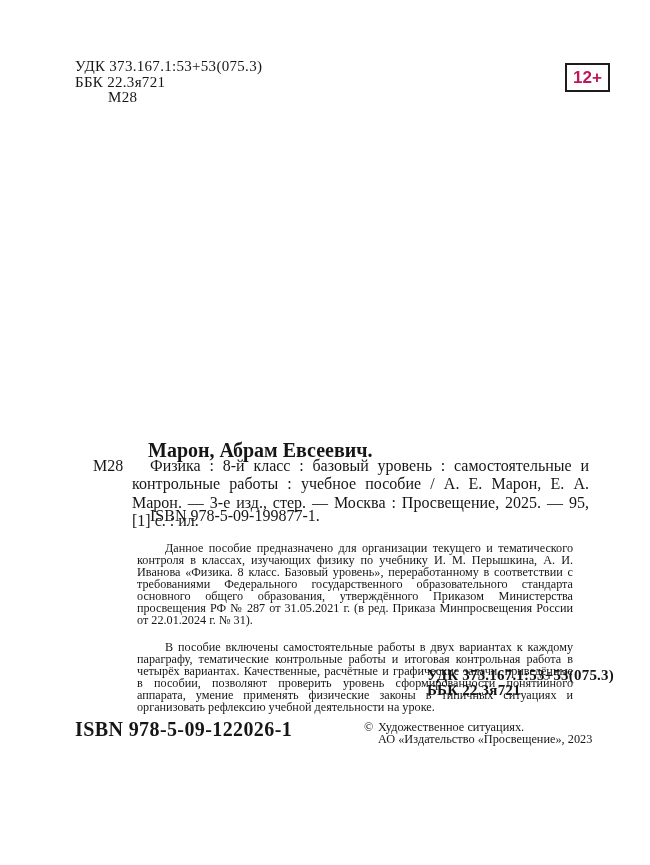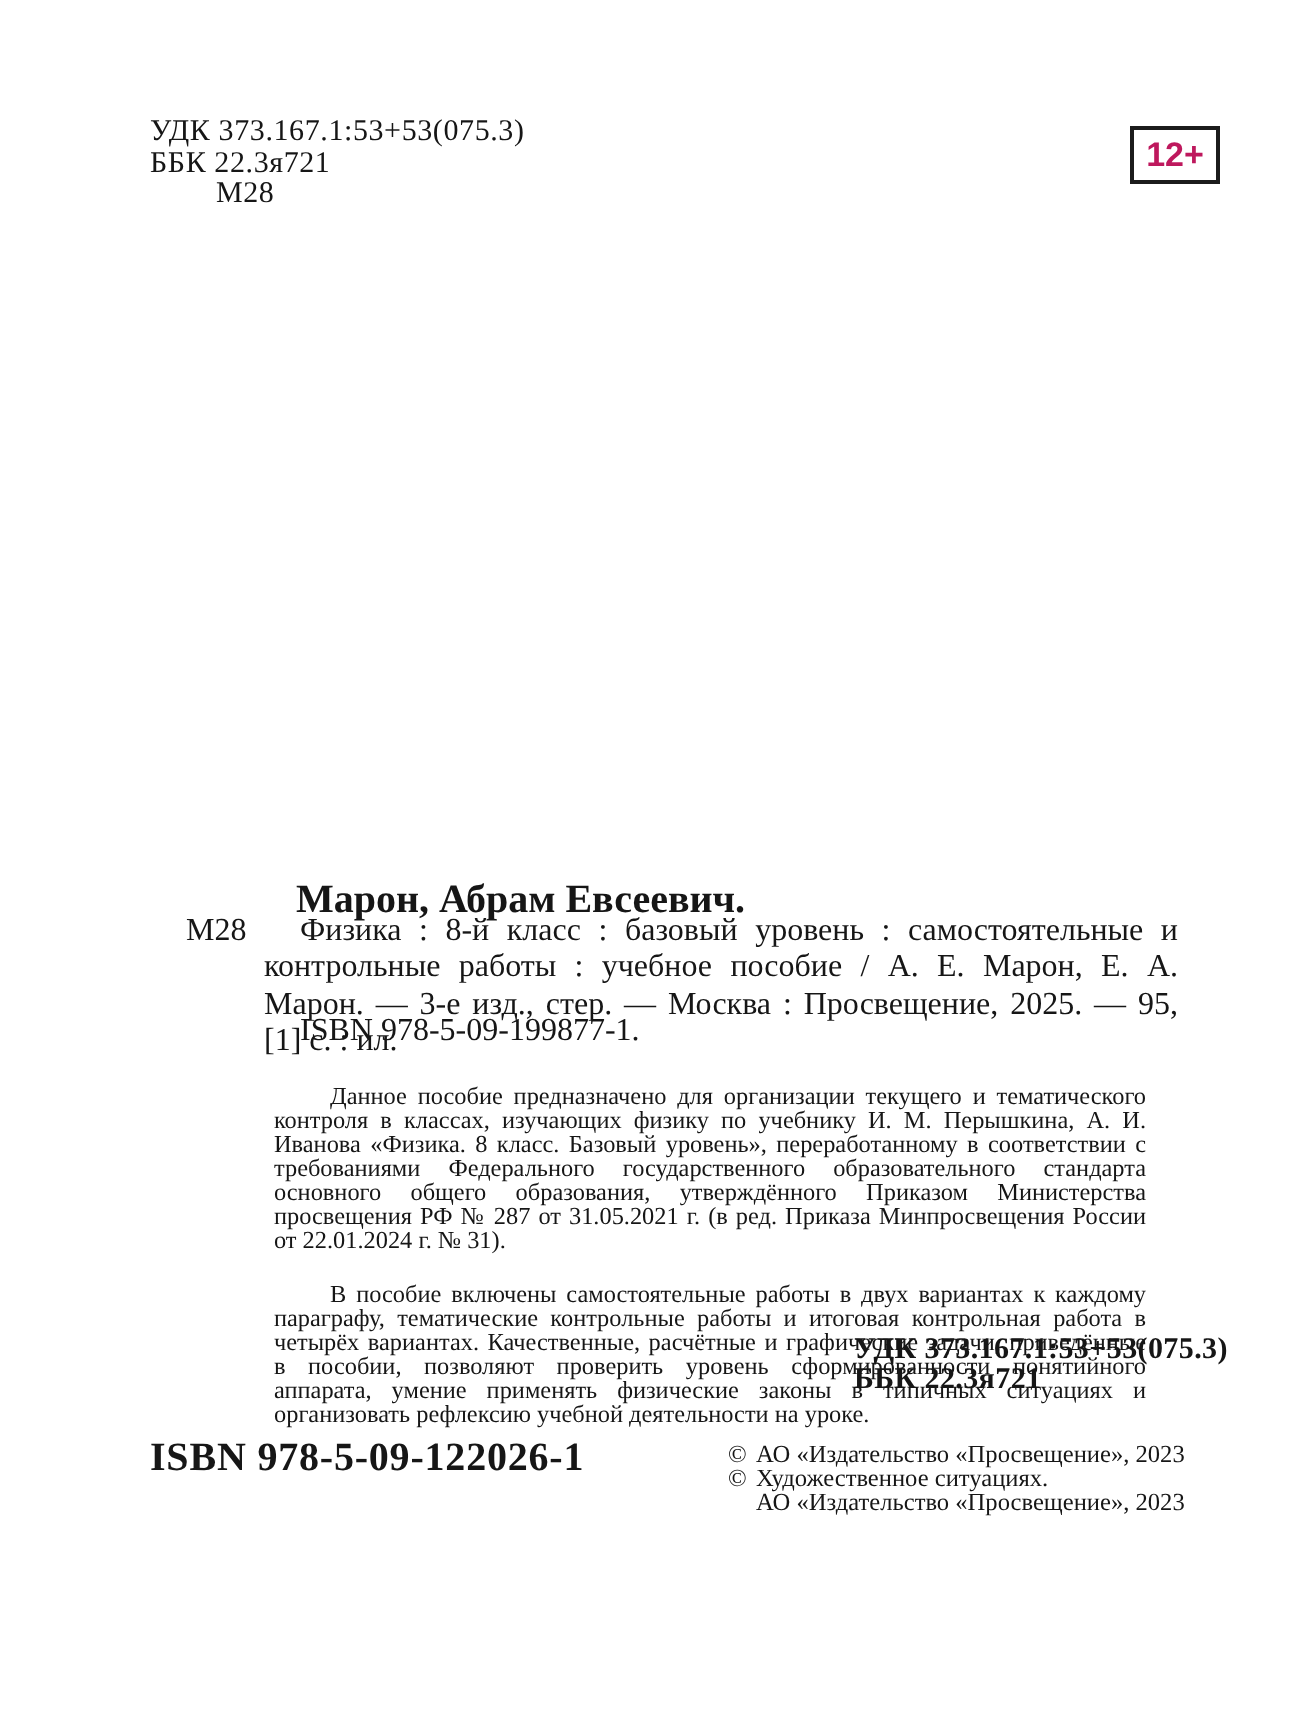--- a/index.html
+++ b/index.html
@@ -107,18 +107,17 @@
   </div>
 
   <div class="footer-codes">
     <div>УДК 373.167.1:53+53(075.3)</div>
     <div>ББК 22.3я721</div>
   </div>
 
   <div class="bottom-isbn">ISBN 978-5-09-122026-1</div>
 
   <div class="copyright">
-    <span class="row"><span class="cbullet">©</span><span>АО «Издательство «Просвещение», 2023</span></span>
     <span class="row"><span class="cbullet">©</span><span>Художественное ситуациях.</span></span>
     <span class="row"><span class="cbullet"></span><span>АО «Издательство «Просвещение», 2023</span></span>
   </div>
 
 </div>
 
 </body></html>

